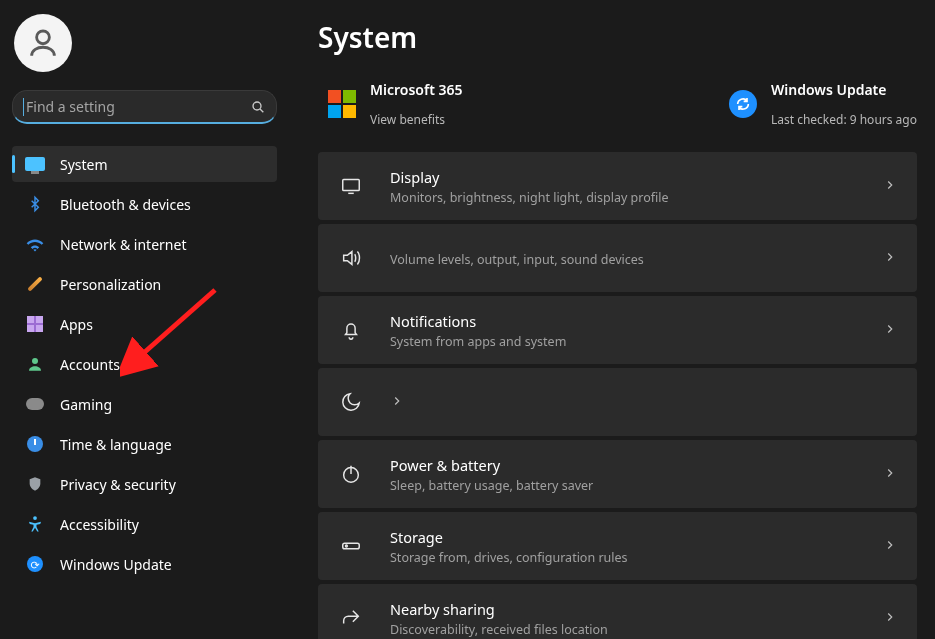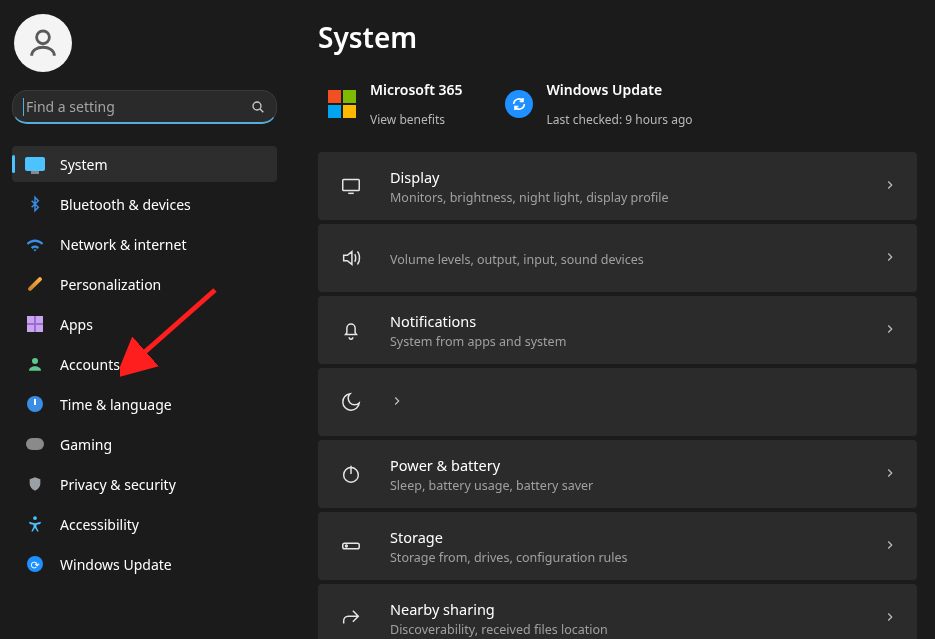--- a/index.html
+++ b/index.html
@@ -92,21 +92,21 @@
 
   
   .main {
     flex:1;
     padding: 18px 18px 0 18px;
     overflow:hidden;
     position:relative;
   }
   .page-title { font-size:28px; font-weight:600; margin-bottom:24px; }
 
-  .inforow { display:flex; gap:42px; margin-bottom:24px; padding-left:10px;}
+  .inforow { display:flex; gap:26px; margin-bottom:24px; padding-left:10px;justify-content:space-between;}
   .info { display:flex; align-items:center; gap:14px; }
   .info-title { font-size:14px; font-weight:600; }
   .info-sub { font-size:12px; color:#b8b8b8; margin-top:12px; }
 
   .ms365 {
     width:28px;height:28px;
     display:grid;grid-template-columns:1fr 1fr;grid-template-rows:1fr 1fr;gap:2px;
   }
   .ms365 span:nth-child(1){background:#f25022;}
   .ms365 span:nth-child(2){background:#7fba00;}
@@ -215,29 +215,29 @@
       <span class="nav-icon ic-acct">
         <svg width="18" height="18" viewBox="0 0 24 24" fill="#5fc88c">
             <circle cx="12" cy="8" r="4"></circle>
             <path d="M4 21c0-4 4-6 8-6s8 2 8 6z"></path>
           </svg>
       </span>
       <span class="nav-label">Accounts</span>
     </div>
     <div class="nav-item">
       <span class="nav-icon">
+          <span class="ic-game"></span>
+        </span>
+      <span class="nav-label">Gaming</span>
+    </div>
+    <div class="nav-item">
+      <span class="nav-icon">
           <span class="ic-time"></span>
         </span>
       <span class="nav-label">Time &amp; language</span>
-    </div>
-    <div class="nav-item">
-      <span class="nav-icon">
-          <span class="ic-game"></span>
-        </span>
-      <span class="nav-label">Gaming</span>
     </div>
     <div class="nav-item">
       <span class="nav-icon ic-priv">
         <svg width="16" height="18" viewBox="0 0 24 24" fill="#9aa0a6">
             <path d="M12 2l8 3v6c0 5-3.5 9.5-8 11-4.5-1.5-8-6-8-11V5z"></path>
           </svg>
       </span>
       <span class="nav-label">Privacy &amp; security</span>
     </div>
     <div class="nav-item">

